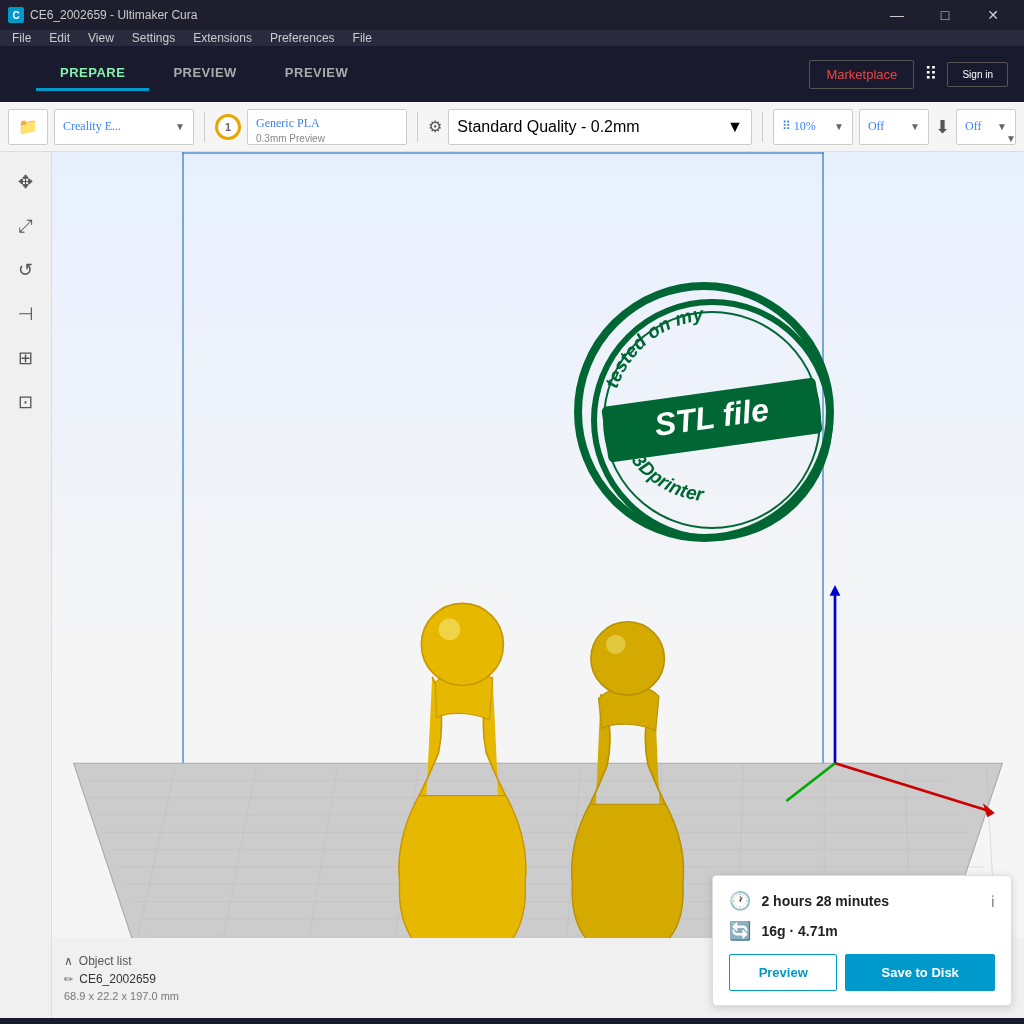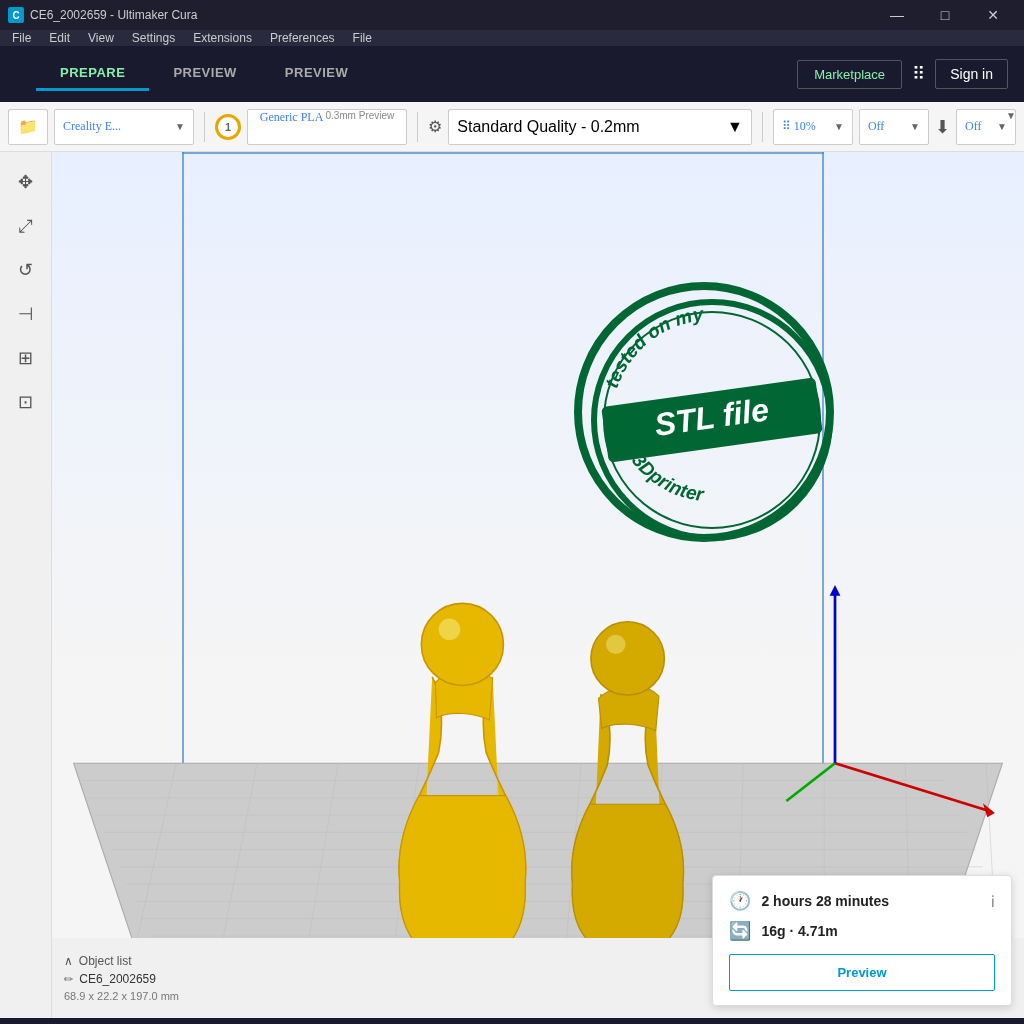--- a/index.html
+++ b/index.html
@@ -62,33 +62,33 @@
     }
     .nav-tab.active {
       color: #86efac;
       border-bottom: 3px solid #0099cc;
     }
 
     .header-right { margin-left: auto; display: flex; align-items: center; gap: 10px; }
     .marketplace-btn {
       border: 1px solid #555;
       background: transparent;
-      color: #86efac;
+      color: #ef4444;
       padding: 6px 16px;
       font-size: 13px;
       cursor: pointer;
       border-radius: 2px;
     }
     .grid-icon { color: white; font-size: 18px; cursor: pointer; }
     .signin-btn {
       border: 1px solid #555;
       background: transparent;
       color: white;
       padding: 6px 14px;
-      font-size: 14px;
+      font-size: 10px;
       cursor: pointer;
       border-radius: 2px;
     }
 
     
     .toolbar {
       background: #f5f5f5;
       height: 50px;
       display: flex;
       align-items: center;
@@ -362,21 +362,21 @@
     <span>📁</span>
   </div>
   <div class="toolbar-dropdown">
     <span class="label">Creality E...</span>
     <span class="chevron">▼</span>
   </div>
   <div class="toolbar-divider"></div>
   <div class="material-badge">
     <span>1</span>
   </div>
-  <div class="toolbar-dropdown" style="min-width:160px; flex-direction:row; align-items:flex-start; justify-content:center; gap:2px;">
+  <div class="toolbar-dropdown" style="min-width:160px; flex-direction:column; align-items:flex-start; justify-content:flex-end; gap:2px;">
     <span class="label">Generic PLA</span>
     <span class="sublabel">0.3mm Preview</span>
     <span class="chevron" style="position:absolute; right:8px;">▼</span>
   </div>
   <div class="toolbar-divider"></div>
   <span class="settings-icon">⚙</span>
   <div class="quality-dropdown">
     <span class="label">Standard Quality - 0.2mm</span>
     <span class="chevron" style="margin-left:auto;">▼</span>
   </div>
@@ -529,16 +529,17 @@
         <span class="info-icon">🕐</span>
         <span class="info-text">2 hours 28 minutes</span>
         <span class="info-detail-icon">ℹ</span>
       </div>
       <div class="info-row">
         <span class="info-icon">🔄</span>
         <span class="info-text">16g · 4.71m</span>
       </div>
       <div class="info-action-row">
         <button class="preview-btn">Preview</button>
+        <button class="save-btn">Save to Disk</button>
       </div>
     </div>
   </div>
 </div>
 
 </body></html>

